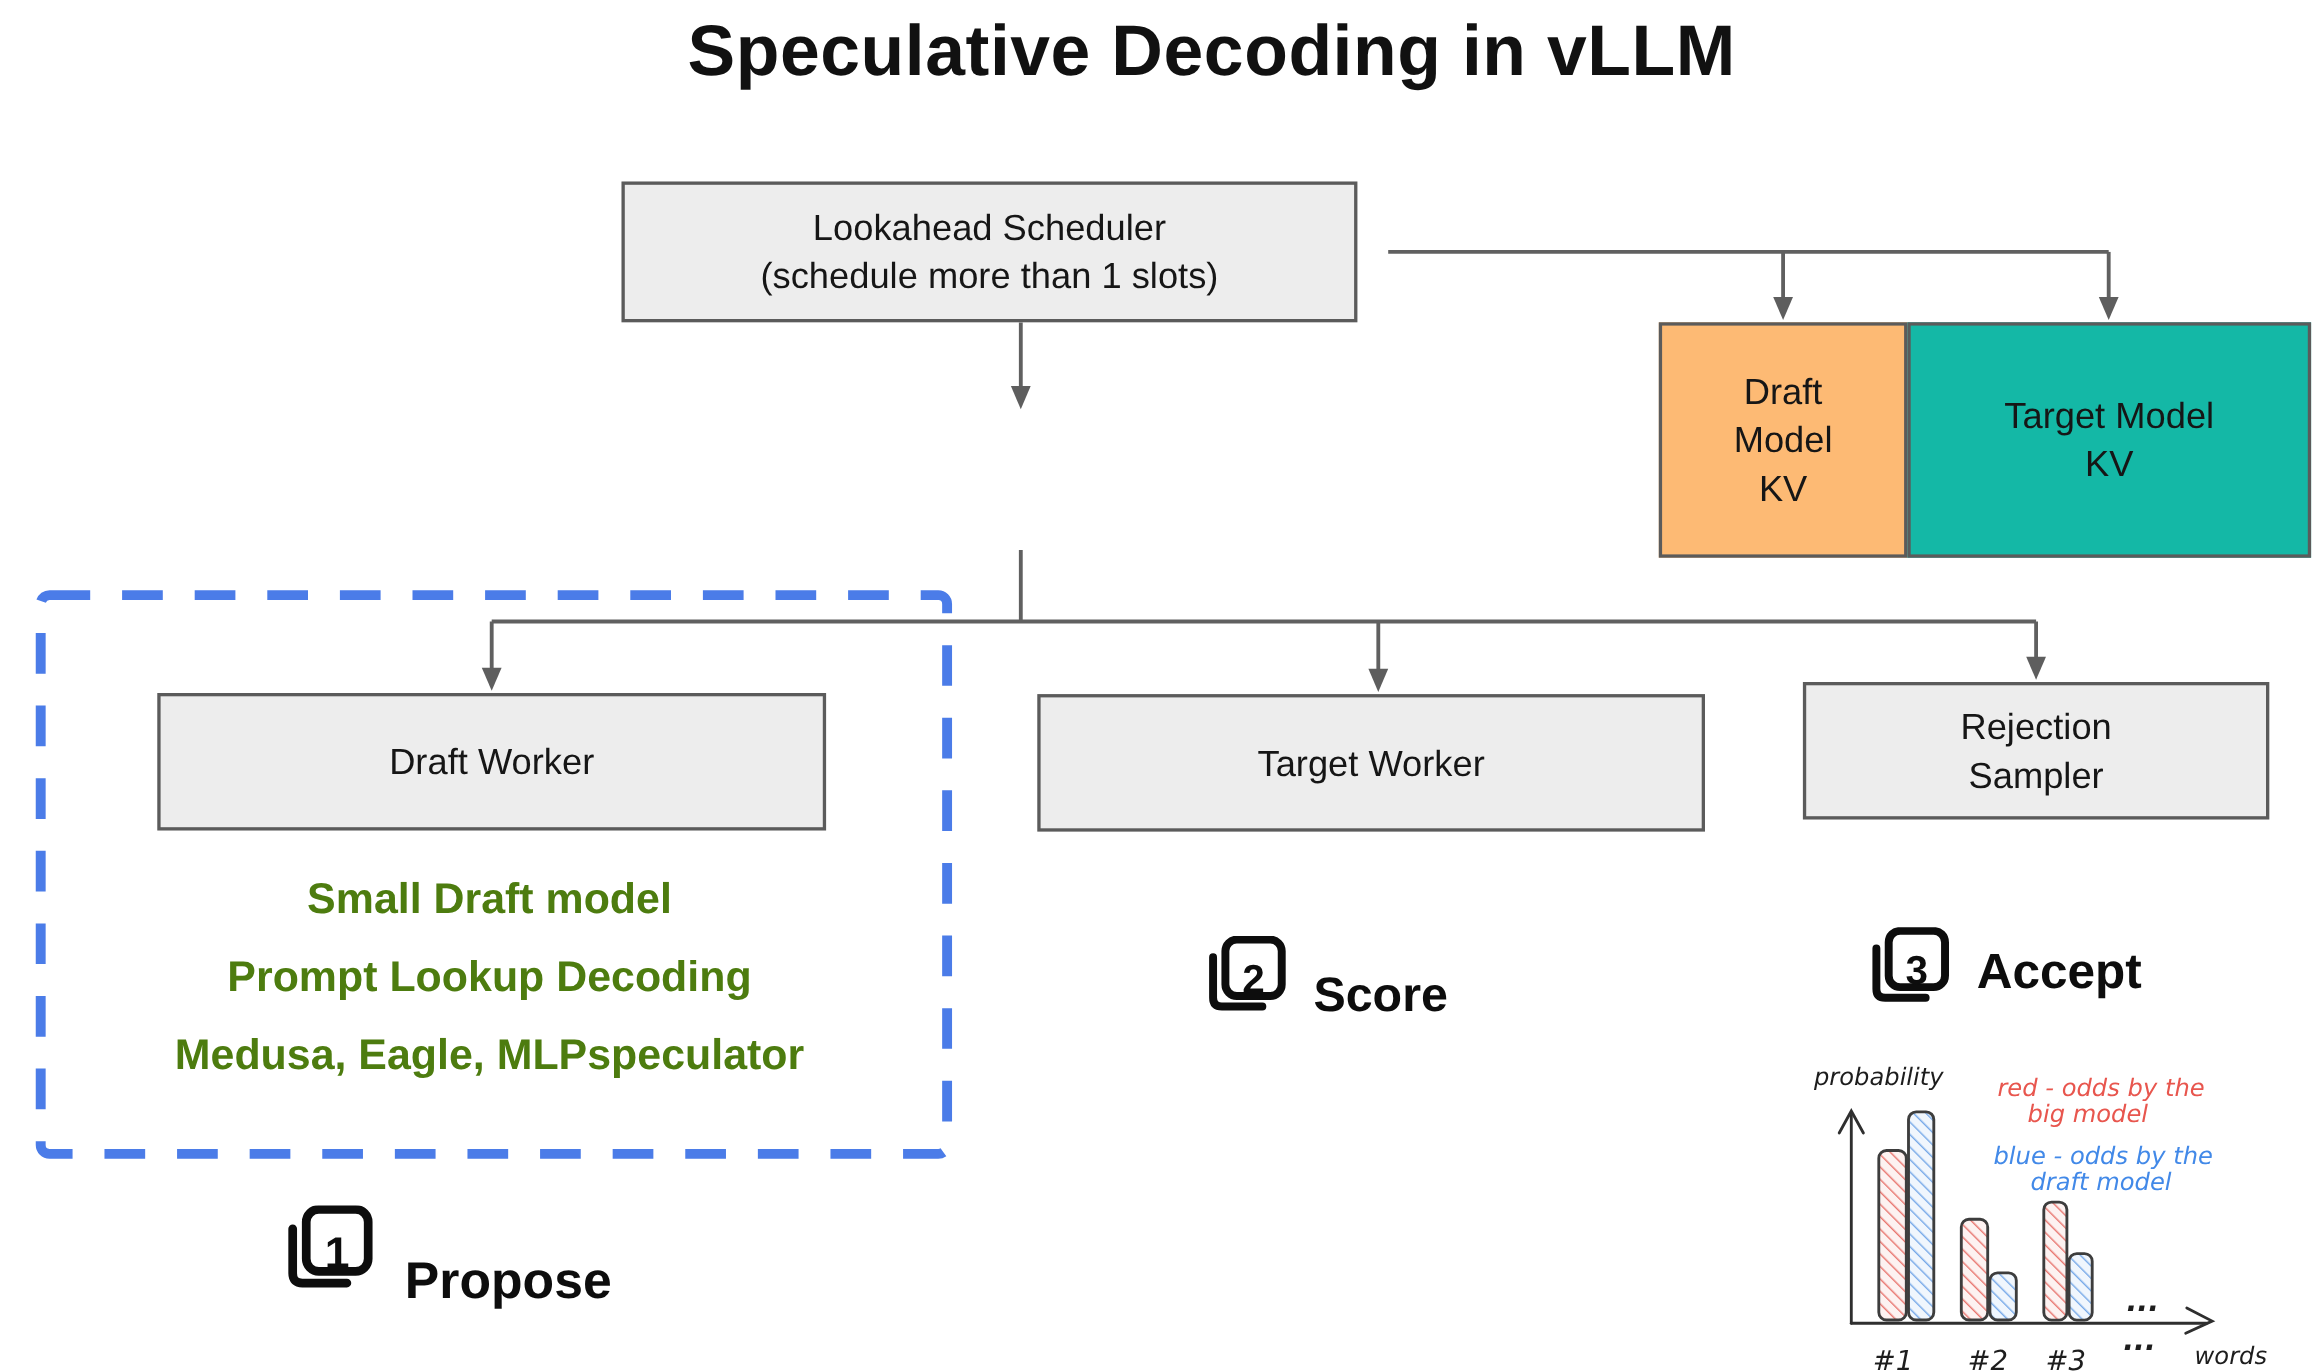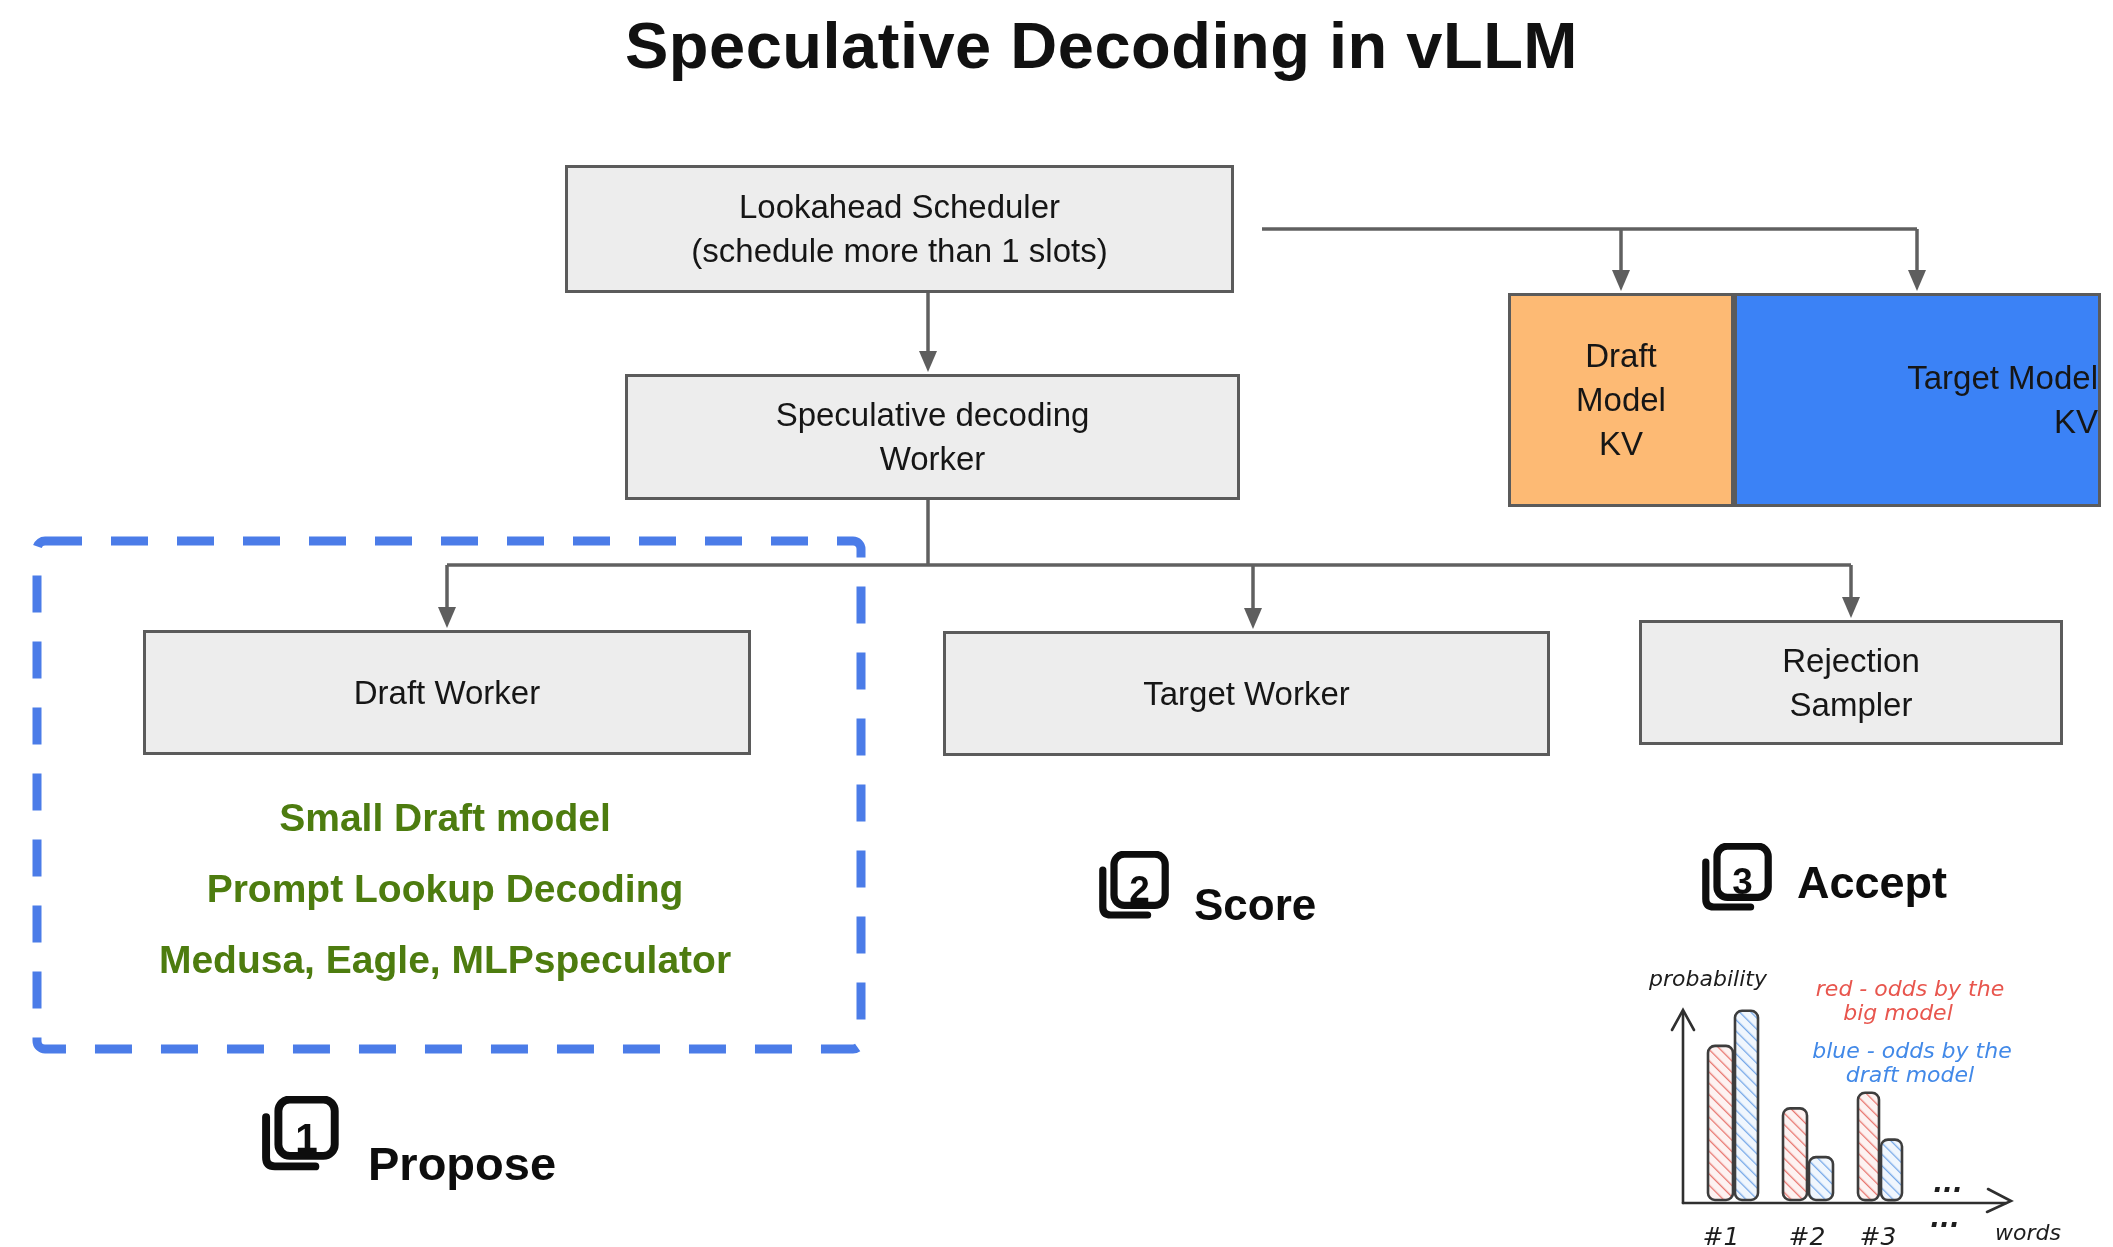--- a/index.html
+++ b/index.html
@@ -12,21 +12,21 @@
     text-align:center; font-size:65px; font-weight:700; letter-spacing:0.5px;
     color:#111; margin:0;
   }
   .node {
     position:absolute; box-sizing:border-box;
     background:#ededed; border:3px solid #5b5b5b;
     display:flex; flex-direction:column; align-items:center; justify-content:center;
     text-align:center; font-size:33px; line-height:44px; font-weight:500; color:#161616;
   }
   .node--kv-draft { background:#fdba74; }
-  .node--kv-target { background:#3b82f6;align-items:flex-end; }
+  .node--kv-target { background:#14b8a6; }
   .methods {
     position:absolute; left:50px; top:782px; width:790px;
     text-align:center; font-size:39px; line-height:71px; font-weight:700; color:#4d7c0f;
   }
   .step {
     position:absolute; display:flex; align-items:center;
   }
   .step .step-label { font-weight:700; color:#0d0d0d; }
   .step-icon { display:block; }
   .step-icon .num {
@@ -66,24 +66,20 @@
       <polygon points="1851,618 1842,597 1860,597"></polygon>
     </g>
     <rect x="37" y="541" width="824" height="508" rx="8" fill="none" stroke="#4b7ce8" stroke-width="9" stroke-dasharray="37 29"></rect>
   </svg>
 
   <div class="node" style="left:565px; top:165px; width:669px; height:128px;">
     <div>Lookahead Scheduler</div>
     <div>(schedule more than 1 slots)</div>
   </div>
 
-  <div class="node" style="left:625px; top:374px; width:615px; height:126px;">
-    <div>Speculative decoding</div>
-    <div>Worker</div>
-  </div>
 
   <div class="node node--kv-draft" style="left:1508px; top:293px; width:226px; height:214px;">
     <div>Draft</div>
     <div>Model</div>
     <div>KV</div>
   </div>
 
   <div class="node node--kv-target" style="left:1734px; top:293px; width:367px; height:214px;">
     <div>Target Model</div>
     <div>KV</div>

